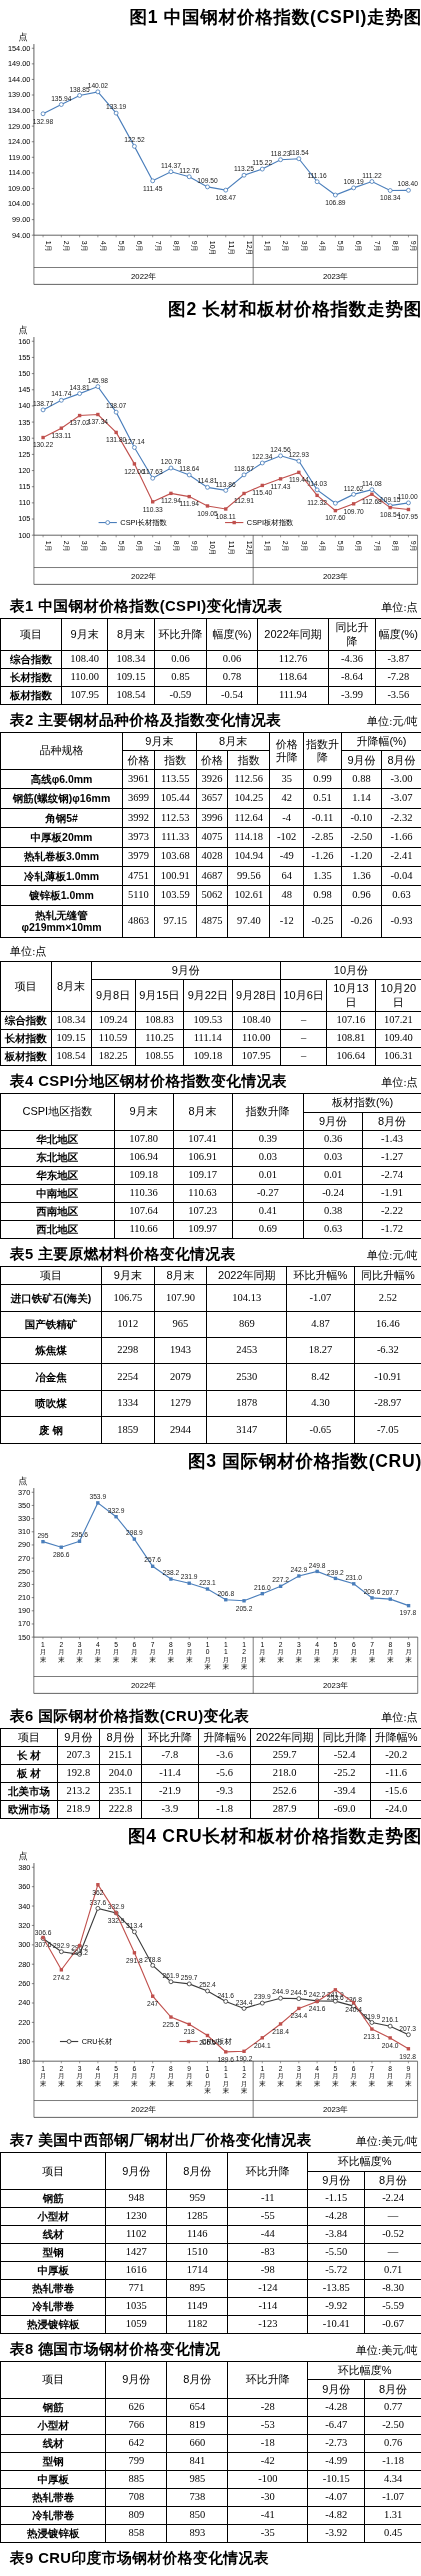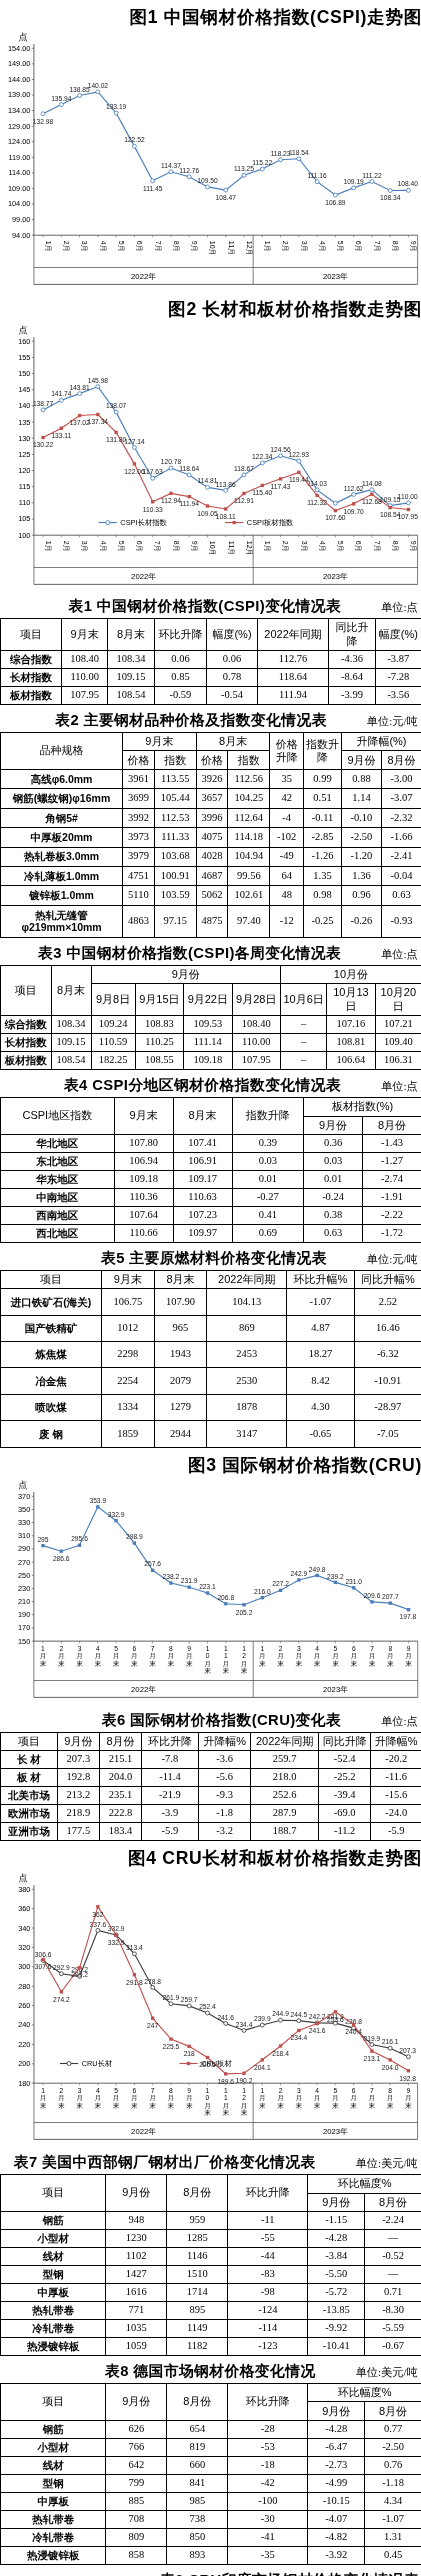--- a/index.html
+++ b/index.html
@@ -1,21 +1,21 @@
 <!DOCTYPE html>
 <html style="font-size:11.2px"><head>
 <meta charset="utf-8">
 <style>
   html,body{margin:0;padding:0;background:#fff;}
   body{width:422px;font-family:"Liberation Sans",sans-serif;color:#000;}
   .doc{width:422px;}
   .fig-title{font-size:17.6px;font-weight:bold;text-align:right;padding:4.9px 0 1.4px;letter-spacing:0.7px;}
   .chart-wrap{width:422px;}
   .tbl-block{padding:0;}
-  .tbl-head{display:flex;align-items:baseline;justify-content:flex-end;padding:5.6px 2.8px 2.1px 9.8px;gap:40px;}
+  .tbl-head{display:flex;align-items:baseline;justify-content:space-between;padding:5.6px 2.8px 2.1px 9.8px;gap:40px;}
   .tbl-head .t{font-size:14.8px;font-weight:bold;letter-spacing:0.4px;}
   .tbl-head .u{font-size:11.2px;font-family:"Liberation Serif",serif;padding-right:1.4px;white-space:nowrap;}
   table{width:100%;border-collapse:collapse;table-layout:fixed;border:1.4px solid #000;}
   th,td{border:0.7px solid #000;text-align:center;padding:2.1px 0.7px;line-height:1.22;overflow:hidden;}
   th{font-size:11px;font-weight:normal;font-family:"Liberation Sans",sans-serif;}
   td{font-size:10.5px;font-family:"Liberation Serif",serif;}
   td.rl{font-family:"Liberation Sans",sans-serif;font-weight:bold;}
   #tbl-t5 tbody td{padding:6.3px 0.7px;}
   #tbl-t2 tbody td{padding:2.8px 0.7px;}
   svg text{font-family:"Liberation Sans",sans-serif;}
@@ -522,21 +522,20 @@
             <td>-12</td>
             <td>-0.25</td>
             <td>-0.26</td>
             <td>-0.93</td>
           </tr>
         </tbody>
       </table>
     </div>
   <div id="tbl-t3" class="tbl-block">
       <div class="tbl-head">
-        <span class="t">表3 中国钢材价格指数(CSPI)各周变化情况表</span>
         <span class="u">单位:点</span>
       </div>
       <table>
         <colgroup>
           <col style="width: 12%;">
           <col style="width: 9.5%;">
           <col style="width: 10.5%;">
           <col style="width: 11.5%;">
           <col style="width: 11.5%;">
           <col style="width: 11.5%;">
@@ -945,30 +944,20 @@
           <tr>
             <td class="rl">欧洲市场</td>
             <td>218.9</td>
             <td>222.8</td>
             <td>-3.9</td>
             <td>-1.8</td>
             <td>287.9</td>
             <td>-69.0</td>
             <td>-24.0</td>
           </tr>
-          <tr>
-            <td class="rl">亚洲市场</td>
-            <td>177.5</td>
-            <td>183.4</td>
-            <td>-5.9</td>
-            <td>-3.2</td>
-            <td>188.7</td>
-            <td>-11.2</td>
-            <td>-5.9</td>
-          </tr>
         </tbody>
       </table>
     </div>
 
   <div class="fig-title">图4 CRU长材和板材价格指数走势图</div>
   <div class="chart-wrap"><svg width="422" height="274" viewBox="0 0 600 390">
         <text x="26" y="14" font-size="13">点</text>
         <g>
           <text x="43" y="29.5" text-anchor="end" font-size="10.5" font-family="&quot;Liberation Serif&quot;,serif">380</text>
           <line x1="45" y1="26" x2="48" y2="26" stroke="#555" stroke-width="1"></line>

